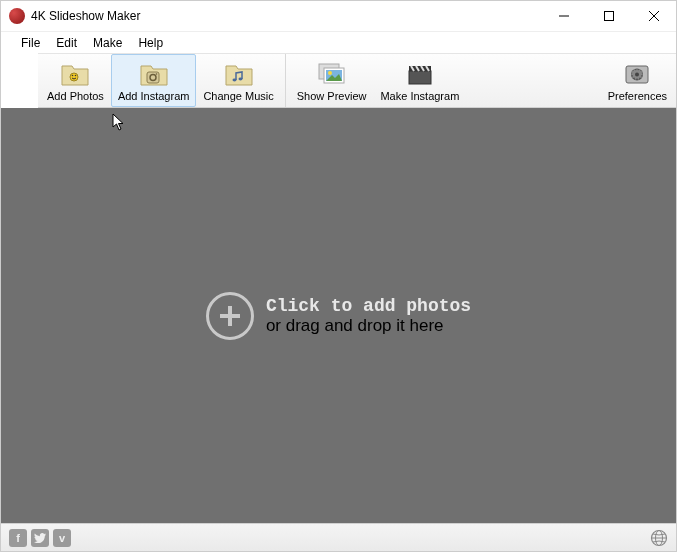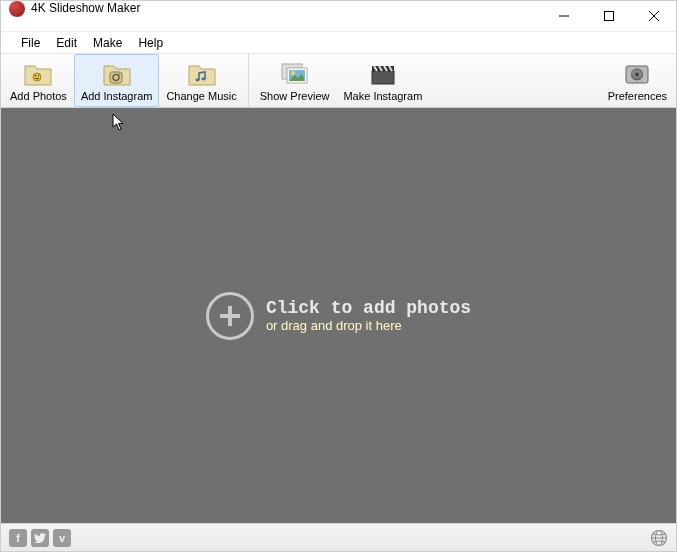--- a/index.html
+++ b/index.html
@@ -1,45 +1,45 @@
 <!DOCTYPE html>
 <html><head>
   <meta charset="utf-8">
   <style>
     * { margin: 0; padding: 0; box-sizing: border-box; font-family: "Segoe UI", Tahoma, sans-serif; }
     body { width: 677px; height: 552px; background: #fff; border: 1px solid #ccc; display: flex; flex-direction: column; overflow: hidden; }
     
-    .titlebar { height: 30px; display: flex; padding: 0 0 0 8px; background: #fff; }
+    .titlebar { height: 30px; display: flex; align-items: center; padding: 0 0 0 8px; background: #fff; }
     .titlebar .app-icon { width: 16px; height: 16px; border-radius: 50%; background: radial-gradient(circle at 30% 30%, #d84a4a, #8b1616); margin-right: 6px; flex: none; }
     .titlebar .title { font-size: 12px; color: #000; flex: 1; }
     .win-controls { display: flex; height: 100%; }
     .win-btn { width: 45px; display: flex; align-items: center; justify-content: center; }
     .win-btn svg { stroke: #000; stroke-width: 1; fill: none; }
     
     .menubar { height: 22px; display: flex; align-items: center; padding: 0 12px; background: #fff; border-top: 1px solid #eee; }
     .menu-item { font-size: 12px; padding: 2px 8px; color: #000; }
     
-    .toolbar { height: 55px; background: linear-gradient(#fdfdfd, #f0f0f0); border-top: 1px solid #e5e5e5; border-bottom: 1px solid #d0d0d0; display: flex; align-items: stretch; padding: 0 2px; }
+    .toolbar { height: 55px; background: linear-gradient(#fdfdfd, #f0f0f0); border-top: 1px solid #e5e5e5; border-bottom: 1px solid #d0d0d0; display: flex; align-items: stretch; padding: 0 2px; margin-left: 37px; }
     .tool-group { display: flex; }
     .tool-group.sep { border-right: 1px solid #d8d8d8; padding-right: 4px; margin-right: 4px; }
     .tool-btn { display: flex; flex-direction: column; align-items: center; justify-content: center; padding: 2px 6px 2px; border: 1px solid transparent; border-radius: 2px; }
     .tool-btn.hover { background: #e3f0fb; border-color: #a8cdee; }
     .tool-btn .icon-wrap { width: 32px; height: 30px; display: flex; align-items: center; justify-content: center; }
     .tool-label { font-size: 11px; color: #000; white-space: nowrap; margin-top: 1px; }
     .spacer { flex: 1; }
     
     .content { flex: 1; background: #707070; display: flex; align-items: center; justify-content: center; position: relative; }
     .drop-zone { display: flex; align-items: center; gap: 12px; }
     .plus-circle { width: 48px; height: 48px; border: 3px solid #c9c9c9; border-radius: 50%; display: flex; align-items: center; justify-content: center; }
     .plus-circle::before, .plus-circle::after { content: ""; position: absolute; background: #c9c9c9; }
     .plus-circle { position: relative; }
     .plus-circle::before { width: 20px; height: 4px; }
     .plus-circle::after { width: 4px; height: 20px; }
     .drop-text .main { color: #e8e8e8; font-weight: bold; font-size: 18px; font-family: Liberation Mono, monospace; }
-    .drop-text .sub { color: #fef9c3; font-size: 13px; }
+    .drop-text .sub { color: #000000; font-size: 17px; }
     
     .statusbar { height: 28px; background: linear-gradient(#f4f4f4, #eaeaea); border-top: 1px solid #d0d0d0; display: flex; align-items: center; padding: 0 8px; }
     .social { display: flex; gap: 4px; }
     .social-icon { width: 18px; height: 18px; background: #9a9a9a; border-radius: 3px; display: flex; align-items: center; justify-content: center; color: #eee; font-size: 11px; font-weight: bold; font-family: Arial; }
     .globe { width: 18px; height: 18px; }
     
     .cursor { position: absolute; width: 16px; height: 20px; pointer-events: none; }
   </style>
 </head>
 <body>

